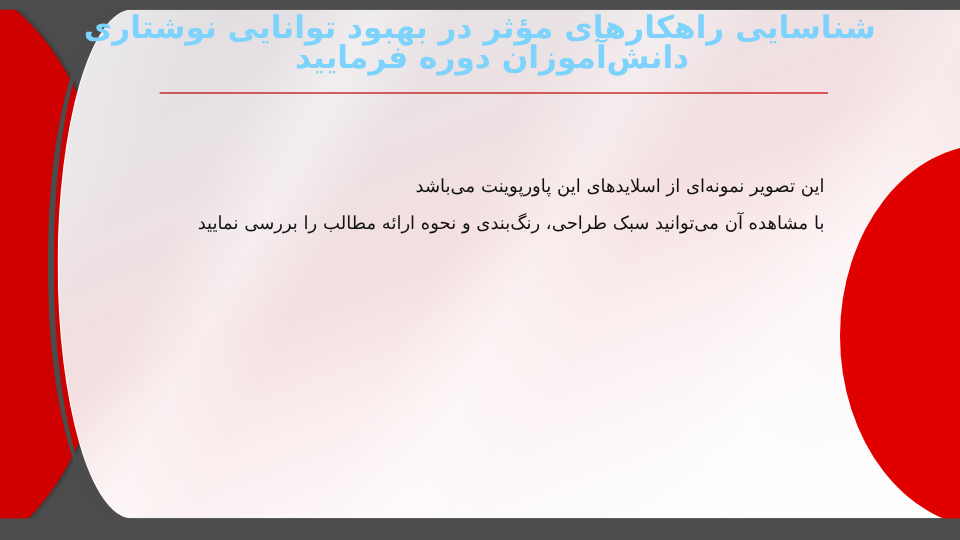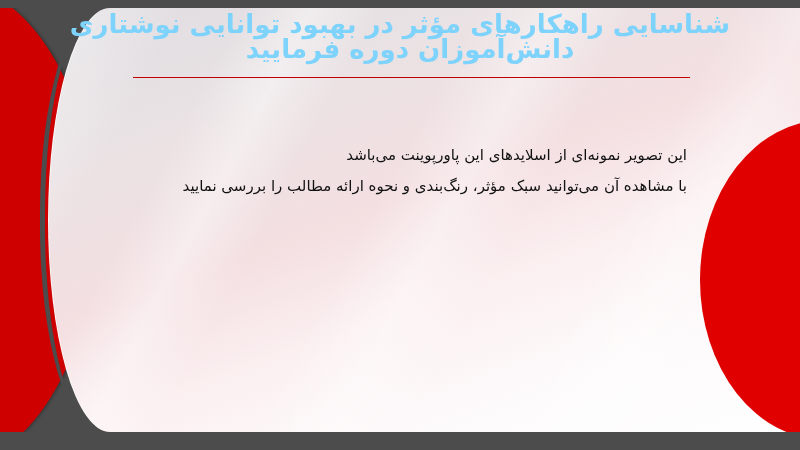--- a/index.html
+++ b/index.html
@@ -140,16 +140,16 @@
   <div class="bottom-edge"></div>
 
   <div class="title-wrap">
     <div class="title-line">شناسایی راهکارهای مؤثر در بهبود توانایی نوشتاری</div>
     <div class="title-line">دانش‌آموزان دوره فرمایید</div>
   </div>
   <div class="title-rule"></div>
 
   <div class="body-wrap">
     <div class="body-line">این تصویر نمونه‌ای از اسلایدهای این پاورپوینت می‌باشد</div>
-    <div class="body-line">با مشاهده آن می‌توانید سبک مؤثر، رنگ‌بندی و نحوه ارائه مطالب را بررسی نمایید</div>
+    <div class="body-line">با مشاهده آن می‌توانید سبک طراحی، رنگ‌بندی و نحوه ارائه مطالب را بررسی نمایید</div>
   </div>
 
 </div>
 
 </body></html>

